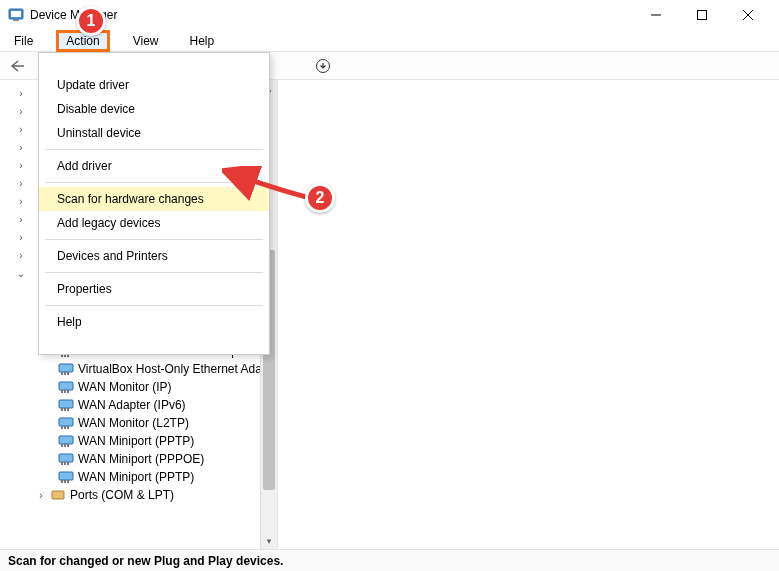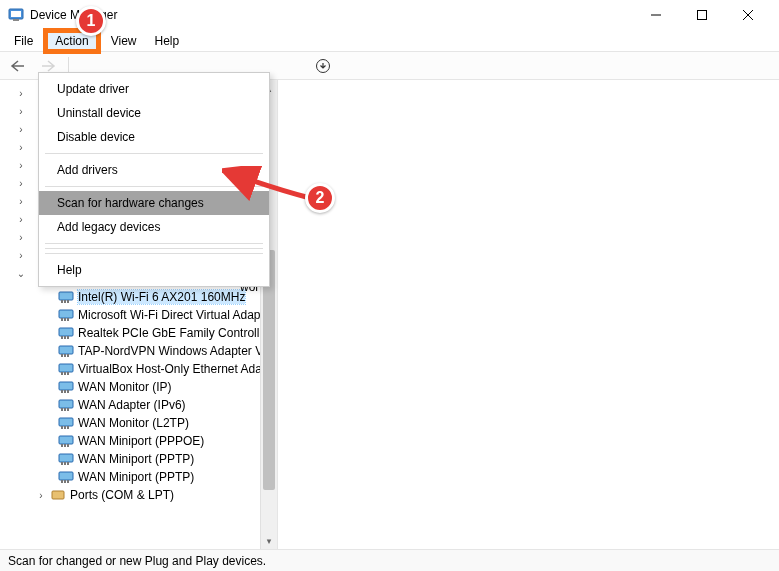--- a/index.html
+++ b/index.html
@@ -26,33 +26,33 @@
   }
   .titlebar .title { flex: 1; font-size: 12px; }
   .win-controls { display: flex; gap: 0; }
   .win-btn { width: 46px; height: 30px; display:flex; align-items:center; justify-content:center; }
   .win-btn svg { pointer-events:none; }
   .menubar {
     height: 22px;
     display: flex;
     align-items: center;
     padding: 0 6px;
-    gap: 2px;
+    gap: 15px;
     background: #fff;
     border-bottom: 1px solid #e5e5e5;
     text-align: center;
   }
   .menu-item {
     padding: 2px 8px;
     font-size: 12px;
     cursor: default;
   }
   .menu-item.open {
     background: #e5f1fb;
-    border: 5px solid #f97316;
+    border: 3px solid #f97316;
     padding: 1px 7px;
   }
   .toolbar {
     height: 28px;
     display: flex;
     align-items: center;
     padding: 0 6px;
     gap: 6px;
     border-bottom: 1px solid #e5e5e5;
     background: #fcfcfc;
@@ -105,40 +105,40 @@
     outline: 1px dotted #99d1ff;
   }
   .right-pane { flex:1; }
   .statusbar {
     height: 22px;
     border-top: 1px solid #e5e5e5;
     display:flex; align-items:center;
     padding: 0 8px;
     font-size: 12px;
     background: #f9f9f9;
+    font-weight: bold;
   }
   
   .dropdown {
     position: absolute;
     left: 38px;
     top: 52px;
     width: 232px;
     background: #fff;
     border: 1px solid #ccc;
     box-shadow: 3px 3px 6px rgba(0,0,0,0.15);
-    padding: 4px 0;
+    padding: 20px 0;
     z-index: 100;
-    margin-top: 20px;
   }
   .dd-item {
     padding: 5px 18px;
     font-size: 12px;
     cursor: default;
   }
-  .dd-item.hover { background: #a3a3a3; }
+  .dd-item.hover { background: #fef9c3; }
   .dd-sep { height:1px; background:#ddd; margin: 4px 6px; }
   
   .anno-circle {
     position:absolute;
     width:30px; height:30px;
     background:#e53935;
     border: 3px solid #fff;
     border-radius:50%;
     color:#fff;
     font-weight:bold;
@@ -358,32 +358,32 @@
       </div>
     <div class="tree-row child">
         <span class="dev-icon">
           <svg width="16" height="16">
             <rect x="1" y="3" width="14" height="8" rx="1" fill="#7bbde8" stroke="#2a6bb0"></rect>
             <rect x="3" y="11" width="2" height="3" fill="#777"></rect>
             <rect x="6" y="11" width="2" height="3" fill="#777"></rect>
             <rect x="9" y="11" width="2" height="3" fill="#777"></rect>
           </svg>
         </span>
+        <span class="label">WAN Miniport (PPTP)</span>
+      </div>
+    <div class="tree-row child">
+        <span class="dev-icon">
+          <svg width="16" height="16">
+            <rect x="1" y="3" width="14" height="8" rx="1" fill="#7bbde8" stroke="#2a6bb0"></rect>
+            <rect x="3" y="11" width="2" height="3" fill="#777"></rect>
+            <rect x="6" y="11" width="2" height="3" fill="#777"></rect>
+            <rect x="9" y="11" width="2" height="3" fill="#777"></rect>
+          </svg>
+        </span>
         <span class="label">WAN Miniport (PPPOE)</span>
-      </div>
-    <div class="tree-row child">
-        <span class="dev-icon">
-          <svg width="16" height="16">
-            <rect x="1" y="3" width="14" height="8" rx="1" fill="#7bbde8" stroke="#2a6bb0"></rect>
-            <rect x="3" y="11" width="2" height="3" fill="#777"></rect>
-            <rect x="6" y="11" width="2" height="3" fill="#777"></rect>
-            <rect x="9" y="11" width="2" height="3" fill="#777"></rect>
-          </svg>
-        </span>
-        <span class="label">WAN Miniport (PPTP)</span>
       </div>
     <div class="tree-row child">
         <span class="dev-icon">
           <svg width="16" height="16">
             <rect x="1" y="3" width="14" height="8" rx="1" fill="#7bbde8" stroke="#2a6bb0"></rect>
             <rect x="3" y="11" width="2" height="3" fill="#777"></rect>
             <rect x="6" y="11" width="2" height="3" fill="#777"></rect>
             <rect x="9" y="11" width="2" height="3" fill="#777"></rect>
           </svg>
         </span>
@@ -410,29 +410,31 @@
   </div>
   <div class="right-pane"></div>
 </div>
 
 <div class="statusbar">
   <span>Scan for changed or new Plug and Play devices.</span>
 </div>
 
 <div class="dropdown">
   <div class="dd-item">Update driver</div>
+  <div class="dd-item">Disable device</div>
   <div class="dd-item">Uninstall device</div>
-  <div class="dd-item">Disable device</div>
   <div class="dd-sep"></div>
-  <div class="dd-item">Add drivers</div>
+  <div class="dd-item">Add driver</div>
   <div class="dd-sep"></div>
   <div class="dd-item hover">Scan for hardware changes</div>
   <div class="dd-item">Add legacy devices</div>
   <div class="dd-sep"></div>
+  <div class="dd-item">Devices and Printers</div>
   <div class="dd-sep"></div>
+  <div class="dd-item">Properties</div>
   <div class="dd-sep"></div>
   <div class="dd-item">Help</div>
 </div>
 
 <div class="anno-circle" style="left:76px; top:6px;">1</div>
 <div class="anno-circle" style="left:305px; top:183px;">2</div>
 <svg class="anno-arrow" style="left:222px; top:166px;" width="92" height="40">
   <defs>
     <marker id="ah" markerWidth="8" markerHeight="8" refX="6" refY="4" orient="auto">
       <path d="M0,0 L8,4 L0,8 Z" fill="#e53935"></path>

